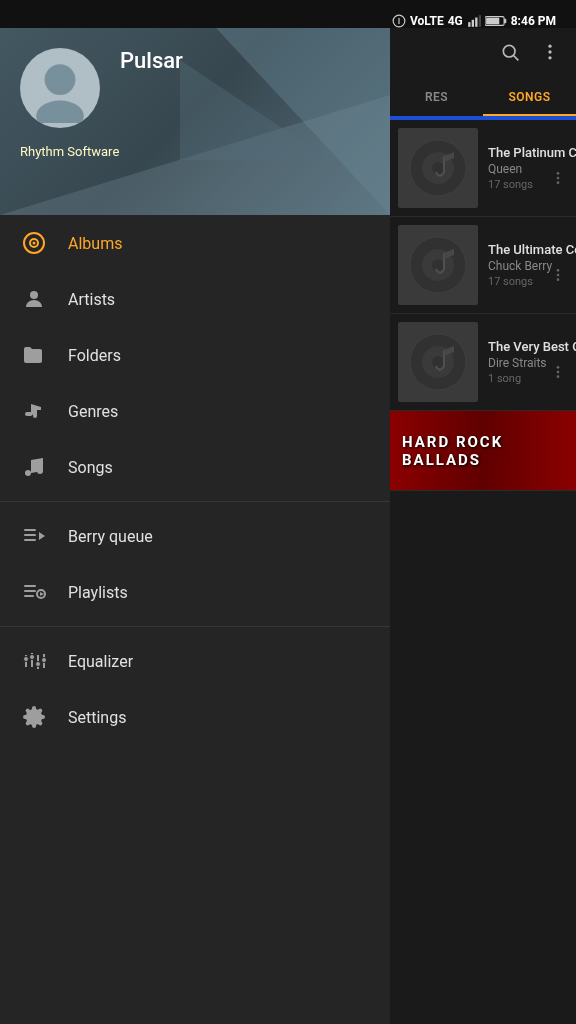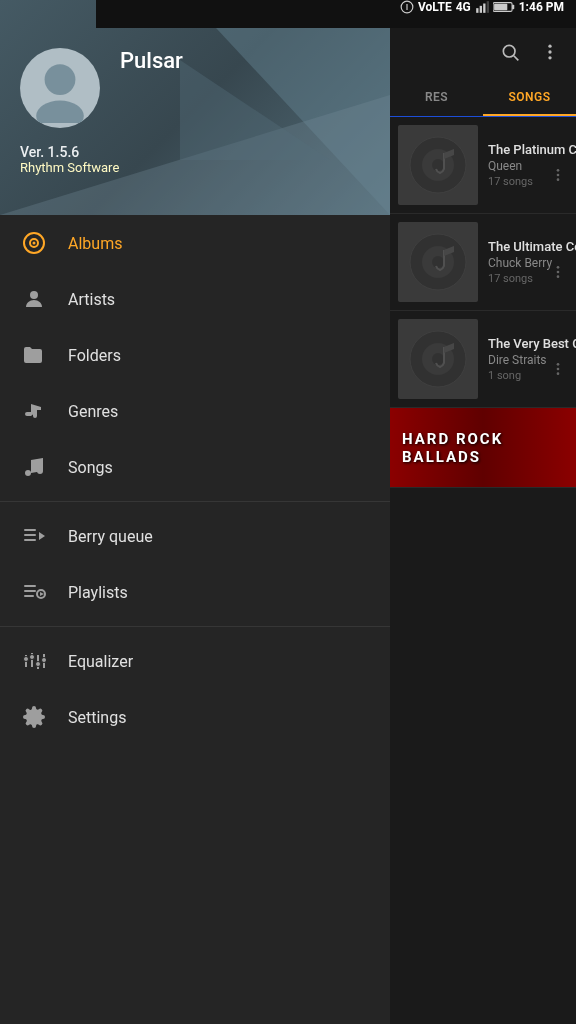--- a/index.html
+++ b/index.html
@@ -10,27 +10,27 @@
       font-family: 'Roboto', Arial, sans-serif;
       overflow: hidden;
       position: relative;
     }
 
     
     .status-bar {
       position: absolute;
       top: 0;
       right: 0;
-      width: 480px;
+      width: 576px;
       height: 28px;
       background: #111;
       display: flex;
-      align-items: flex-start;
+      align-items: flex-end;
       justify-content: flex-end;
-      padding-right: 12px;
+      padding-right: 20px;
       z-index: 100;
     }
     .status-bar-icons {
       display: flex;
       align-items: center;
       gap: 4px;
     }
     .status-text {
       color: #fff;
       font-size: 12px;
@@ -207,21 +207,21 @@
       align-items: center;
       justify-content: center;
       color: #bbb;
       cursor: pointer;
       border-radius: 50%;
     }
 
     
     .tabs-row {
       display: flex;
-      border-bottom: 1px solid #1d4ed8;
+      border-bottom: 4px solid #1d4ed8;
     }
     .tab {
       flex: 1;
       text-align: center;
       padding: 10px 4px;
       color: #888;
       font-size: 12px;
       font-weight: 600;
       letter-spacing: 0.5px;
       cursor: pointer;
@@ -323,21 +323,21 @@
       <rect x="8" y="10" width="4" height="12" fill="#ccc"></rect>
       <rect x="14" y="6" width="4" height="16" fill="#ccc"></rect>
       <rect x="20" y="2" width="4" height="20" fill="#444"></rect>
     </svg>
 
     <svg width="22" height="14" viewBox="0 0 30 16">
       <rect x="0" y="2" width="26" height="12" rx="2" fill="none" stroke="#ccc" stroke-width="1.5"></rect>
       <rect x="26" y="5" width="3" height="6" rx="1" fill="#ccc"></rect>
       <rect x="1.5" y="3.5" width="18" height="9" rx="1" fill="#ccc"></rect>
     </svg>
-    <span class="status-text">1:46 PM</span>
+    <span class="status-text">8:46 PM</span>
   </div>
 </div>
 
 <div class="drawer">
 
   <div class="drawer-header">
     <div class="header-bg-layer1"></div>
     <div class="header-triangle1"></div>
     <div class="header-triangle2"></div>
     <div class="header-triangle3"></div>
@@ -346,21 +346,20 @@
         <div class="avatar">
 
           <svg viewBox="0 0 100 100" xmlns="http://www.w3.org/2000/svg">
             <circle cx="50" cy="38" r="22" fill="#78909c"></circle>
             <ellipse cx="50" cy="90" rx="34" ry="22" fill="#78909c"></ellipse>
           </svg>
         </div>
         <span class="username">Pulsar</span>
       </div>
       <div class="version-info">
-        <div class="version-text">Ver. 1.5.6</div>
         <div class="company-text">Rhythm Software</div>
       </div>
     </div>
   </div>
 
   <div class="nav-section">
 
     <div class="nav-item active">
       <div class="nav-icon">
         <svg width="24" height="24" viewBox="0 0 24 24" fill="currentColor">

